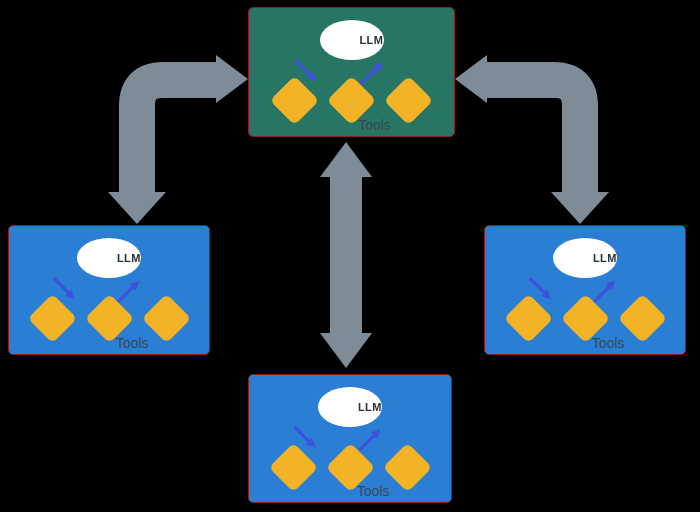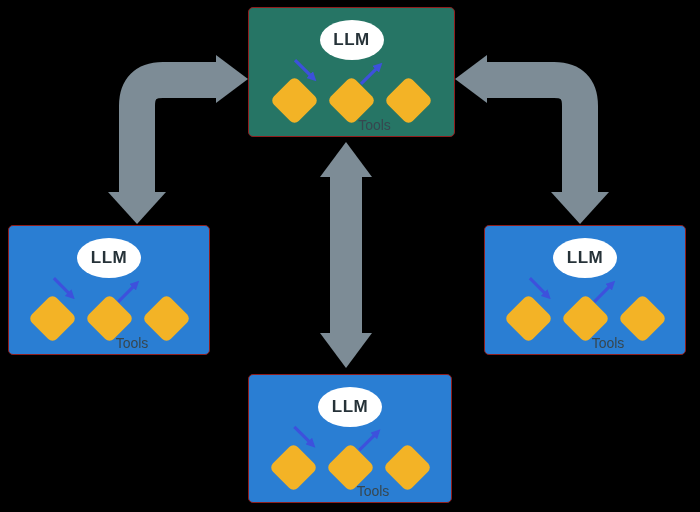--- a/index.html
+++ b/index.html
@@ -21,22 +21,22 @@
     border:1px solid var(--box-border-red,#8F1D1D);
   }
   .card.hub{left:248px;top:7px;width:207px;height:130px;background:var(--hub-green,#267565);}
   .card.left{left:8px;top:225px;width:202px;height:130px;background:var(--node-blue,#2A7ED3);}
   .card.right{left:484px;top:225px;width:202px;height:130px;background:var(--node-blue,#2A7ED3);}
   .card.bottom{left:248px;top:374px;width:204px;height:129px;background:var(--node-blue,#2A7ED3);}
   .llm-ellipse{
     position:absolute;left:50%;top:12px;transform:translateX(-50%);
     width:64px;height:40px;border-radius:50%;
     background:var(--ellipse-white,#fff);
-    display:flex;align-items:center;justify-content:center;
-    font-size:17px;font-weight:600;color:var(--llm-text,#263238);
+    display:flex;align-items:center;justify-content:flex-end;
+    font-size:11px;font-weight:600;color:var(--llm-text,#263238);
     letter-spacing:.5px;
   }
   .flow-arrows{position:absolute;left:0;top:0;width:100%;height:100%;}
   .flow-line{stroke:var(--inner-arrow-blue,#3D51DC);stroke-width:3.2;fill:none;}
   .flow-head{fill:var(--inner-arrow-blue,#3D51DC);}
   .tools-row{
     position:absolute;left:0;right:0;top:75px;
     display:flex;justify-content:center;gap:22px;
   }
   .tool-diamond{

